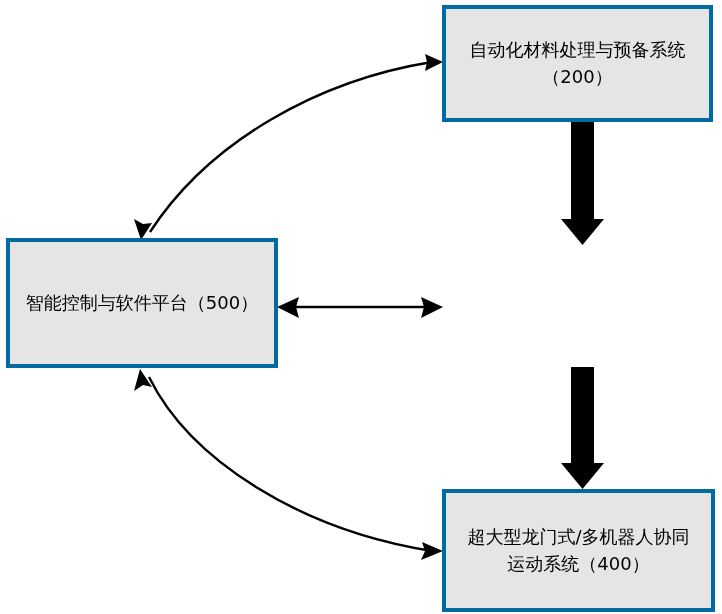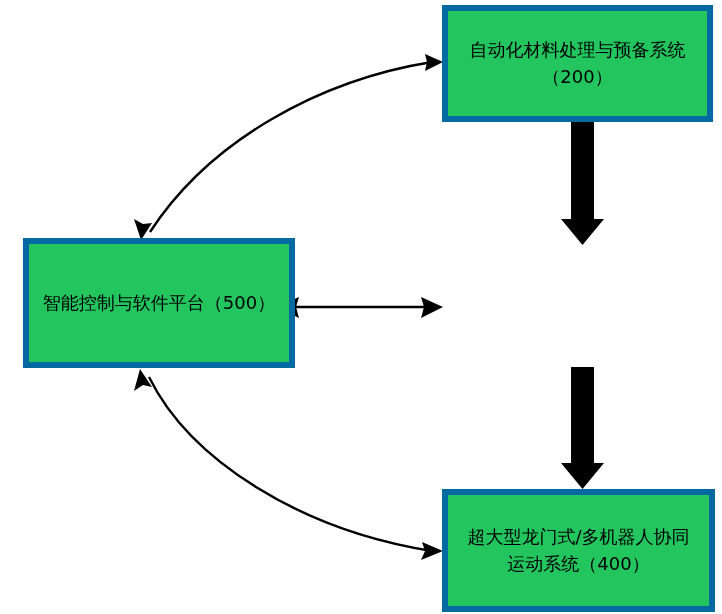--- a/index.html
+++ b/index.html
@@ -18,36 +18,36 @@
   #wiring {
     position: absolute;
     left: 0;
     top: 0;
     width: 722px;
     height: 614px;
   }
   .node-box {
     position: absolute;
     box-sizing: border-box;
-    border: 6px solid #0369a1;
-    background: #22c55e;
+    border: 4px solid #0369a1;
+    background: #e5e5e5;
     display: flex;
     align-items: center;
     justify-content: center;
     text-align: center;
   }
   .node-label {
     color: #000000;
     font-size: 18px;
     line-height: 1.45;
     letter-spacing: 0px;
     padding: 0 6px;
     white-space: pre-line;
   }
-  #node-500 { left: 6px;   top: 238px; width: 272px; height: 130px; margin-left: 17px; }
+  #node-500 { left: 6px;   top: 238px; width: 272px; height: 130px; }
   #node-200 { left: 442px; top: 5px;   width: 271px; height: 117px; }
   #node-300 { left: 442px; top: 245px; width: 271px; height: 123px; }
   #node-400 { left: 442px; top: 489px; width: 273px; height: 123px; }
   #node-500 .node-label { font-size: 18px; }
 </style>
 </head>
 <body>
 
 <div id="canvas">
 

